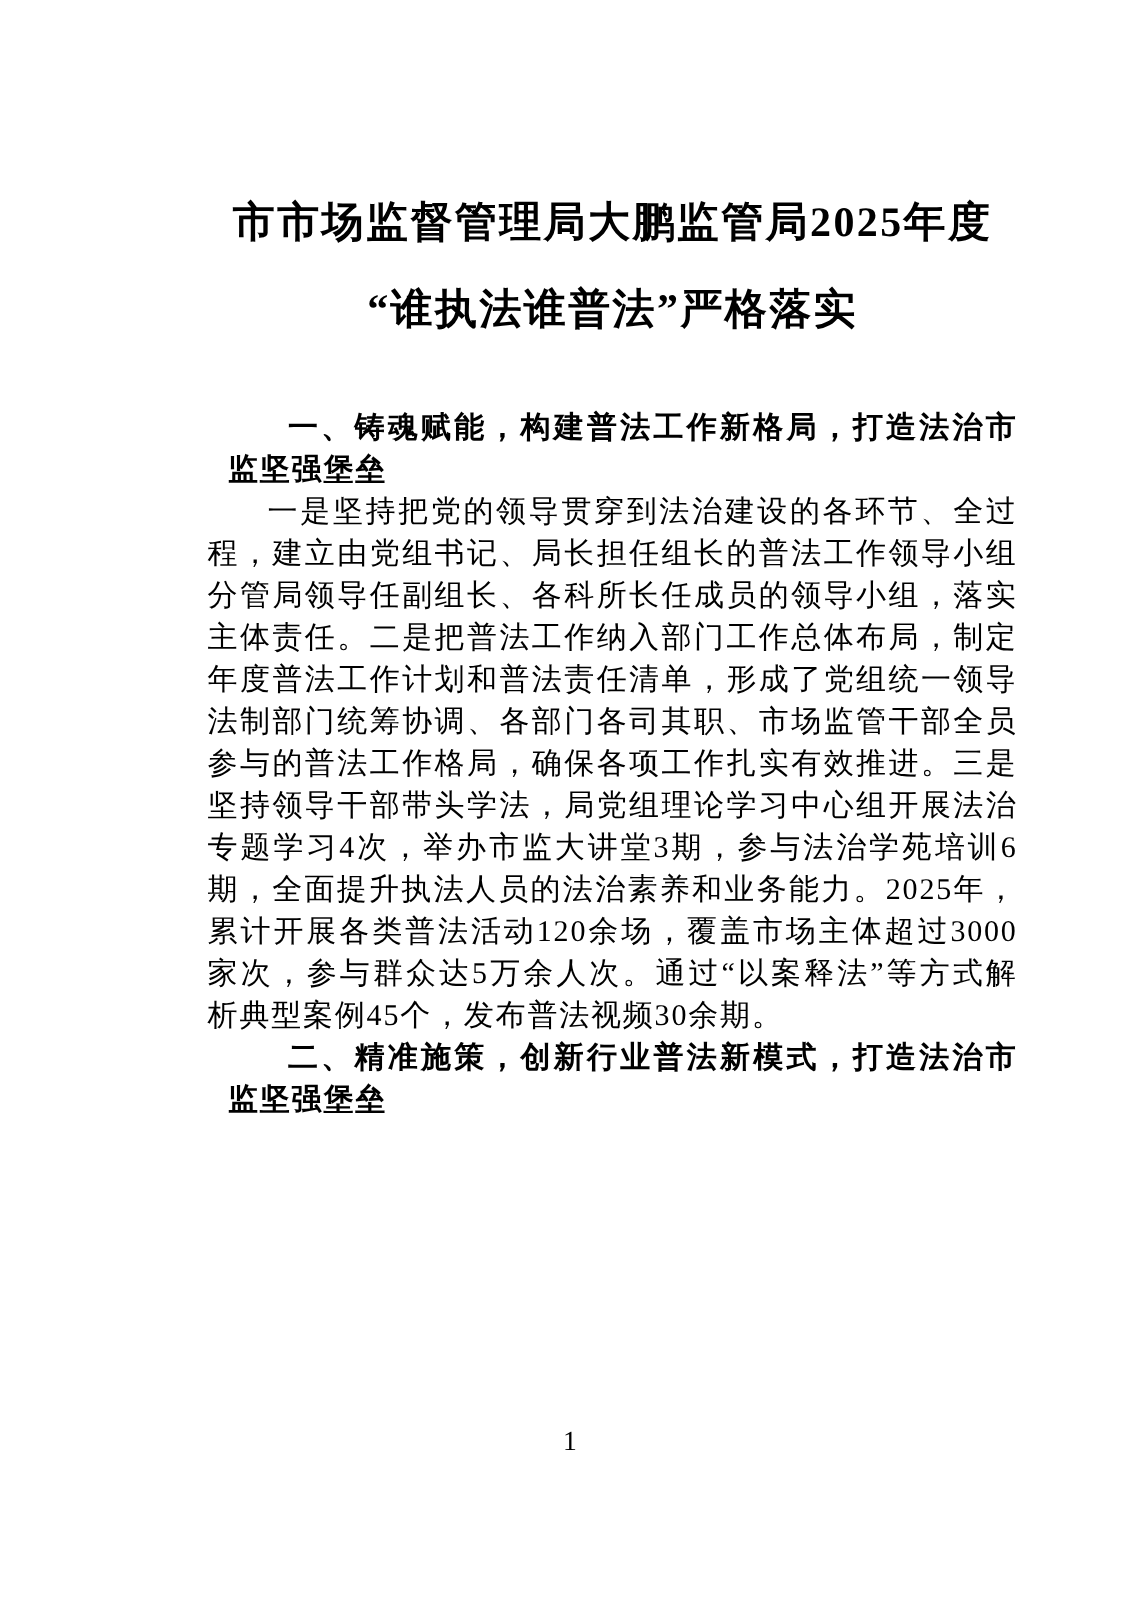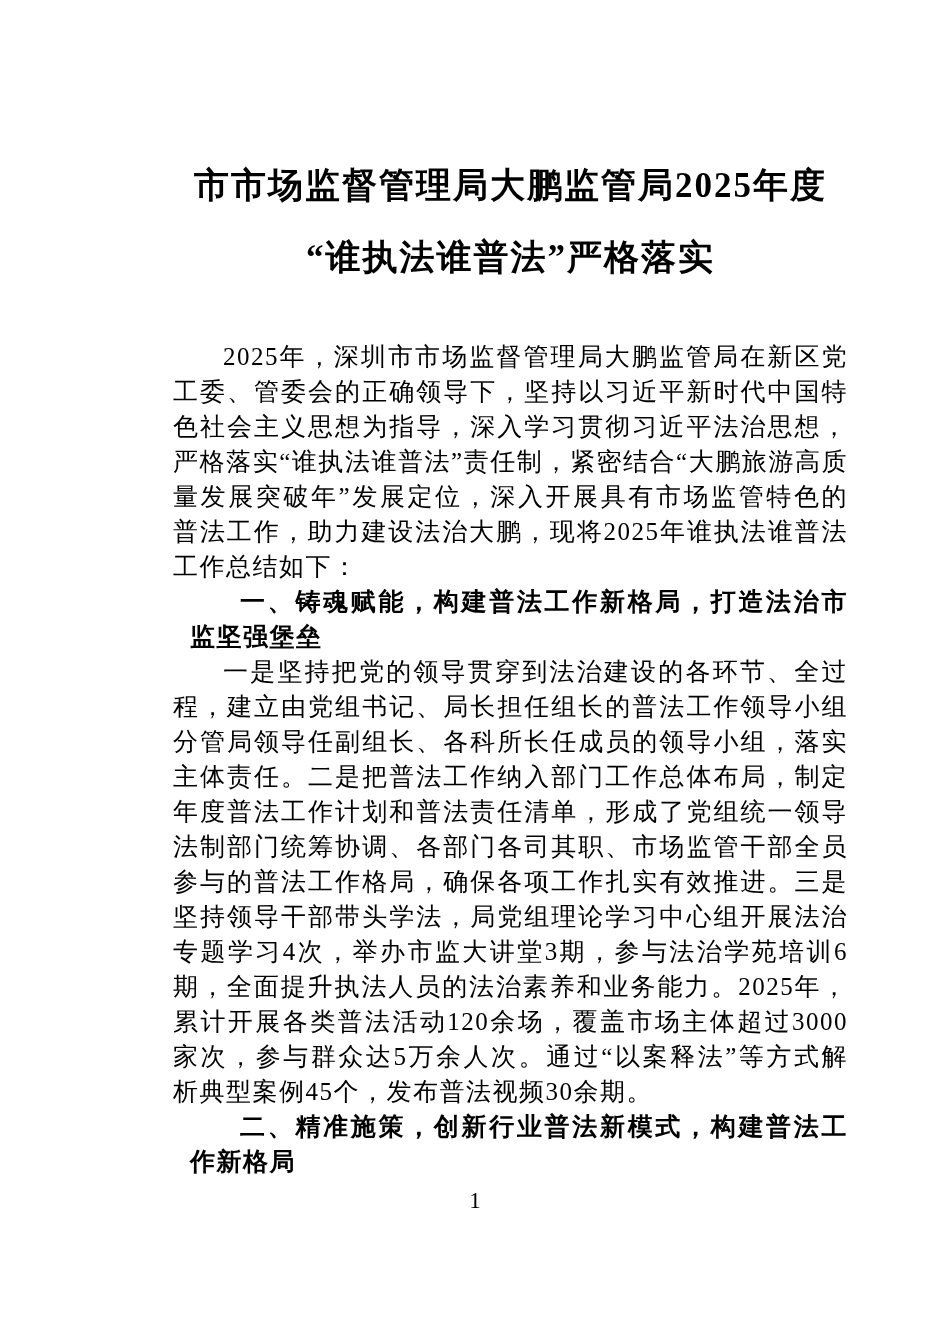--- a/index.html
+++ b/index.html
@@ -57,20 +57,19 @@
 </head>
 <body>
 
 <div class="page">
   <div class="content">
     <h1 class="doc-title">
       <span class="title-line">市市场监督管理局大鹏监管局2025年度</span>
       <span class="title-line">“谁执法谁普法”严格落实</span>
     </h1>
     <div class="doc-body">
-      <p class="para">2025年，深圳市市场监督管理局大鹏监管局在新区党工委、管委会的正确领导下，坚持以习近平新时代中国特色社会主义思想为指导，深入学习贯彻习近平法治思想，严格落实“谁执法谁普法”责任制，紧密结合“大鹏旅游高质量发展突破年”发展定位，深入开展具有市场监管特色的普法工作，助力建设法治大鹏，现将2025年谁执法谁普法工作总结如下：</p>
       <p class="para heading">一、铸魂赋能，构建普法工作新格局，打造法治市监坚强堡垒</p>
       <p class="para">一是坚持把党的领导贯穿到法治建设的各环节、全过程，建立由党组书记、局长担任组长的普法工作领导小组分管局领导任副组长、各科所长任成员的领导小组，落实主体责任。二是把普法工作纳入部门工作总体布局，制定年度普法工作计划和普法责任清单，形成了党组统一领导法制部门统筹协调、各部门各司其职、市场监管干部全员参与的普法工作格局，确保各项工作扎实有效推进。三是坚持领导干部带头学法，局党组理论学习中心组开展法治专题学习4次，举办市监大讲堂3期，参与法治学苑培训6期，全面提升执法人员的法治素养和业务能力。2025年，累计开展各类普法活动120余场，覆盖市场主体超过3000家次，参与群众达5万余人次。通过“以案释法”等方式解析典型案例45个，发布普法视频30余期。</p>
-      <p class="para heading">二、精准施策，创新行业普法新模式，构建普法工作新格局</p>
+      <p class="para heading">二、精准施策，创新行业普法新模式，打造法治市监坚强堡垒</p>
     </div>
   </div>
   <div class="page-number">1</div>
 </div>
 
 </body></html>

